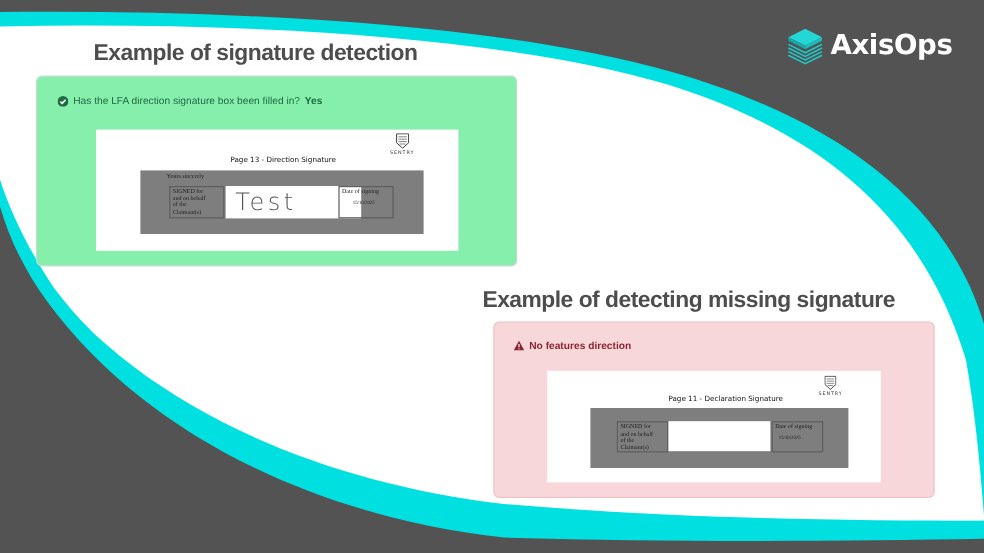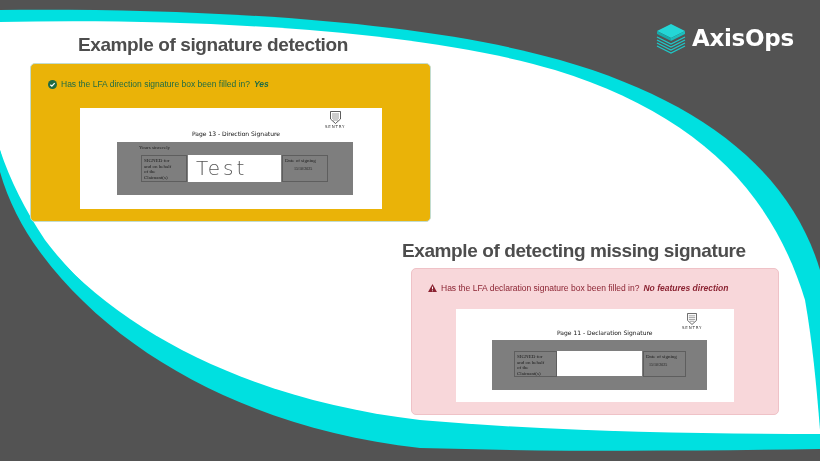--- a/index.html
+++ b/index.html
@@ -19,29 +19,29 @@
   }
   .title {
     position: absolute; color: #4d4d4d; font-family: Liberation Sans, sans-serif;
     font-weight: bold; white-space: nowrap; letter-spacing: -0.4px;
   }
   .title-1 { left: 78px; top: 34px; font-size: 19px; }
   .title-2 { left: 402px; top: 240px; font-size: 19px; text-align: right; }
   .panel {
     position: absolute; border-radius: 5px; box-sizing: border-box;
   }
-  .panel-green { left: 30px; top: 63px; width: 401px; height: 159px; background: #eab308; border: 1px solid #c2dccf; }
+  .panel-green { left: 30px; top: 63px; width: 401px; height: 159px; background: #86efac; border: 1px solid #c2dccf; }
   .panel-red { left: 411px; top: 268px; width: 368px; height: 147px; background: #f8d7da; border: 1px solid #efc2c7; }
   .status {
     position: absolute; font-family: "Liberation Sans", sans-serif; font-size: 8.5px;
     display: flex; align-items: center; gap: 4px; white-space: nowrap;
   }
   .panel-green .status { left: 17px; top: 15px; color: #1f6b45; }
   .panel-red .status { left: 16px; top: 14px; color: #8b2332; }
-  .status b { font-weight: bold; font-style: italic; }
+  .status b { font-weight: bold; }
   .doc {
     position: absolute; background: #ffffff;
   }
   .panel-green .doc { left: 49px; top: 44px; width: 302px; height: 101px; }
   .panel-red .doc { left: 44px; top: 40px; width: 278px; height: 93px; }
   .doc-title {
     position: absolute; font-family: "DejaVu Sans", sans-serif; font-size: 6px; color: #111;
     white-space: nowrap;
   }
   .sentry {
@@ -112,40 +112,39 @@
     <div class="form-bg" style="left:37px; top:34px; width:236px; height:53px;">
       <div class="form-text" style="position:absolute; left:22px; top:3px;">Yours sincerely</div>
       <div class="cell" style="left:24px; top:13px; width:46px; height:27px;">
         <div class="form-text" style="padding:2px 2px;">
           <div>SIGNED for</div>
           <div>and on behalf</div>
           <div>of the</div>
           <div>Claimant(s)</div>
         </div>
       </div>
-      <div class="sig-box" style="left:71px; top:13px; width:93px; height:27px;">
+      <div class="sig-box" style="left:71px; top:13px; width:113px; height:27px;">
         <span class="sig-handwriting" style="left:8px; top:1px;">Test</span>
       </div>
       <div class="cell" style="left:165px; top:13px; width:46px; height:27px;">
         <div class="form-text" style="padding:2px 2px;">Date of signing</div>
         <div class="form-text" style="font-size:4px; padding-left:11px;">15/10/2025</div>
       </div>
     </div>
   </div>
 </div>
 
 <div class="title title-2">Example of detecting missing signature</div>
 <div class="panel panel-red">
   <div class="status">
     <svg width="9" height="8" viewBox="0 0 10 9">
       <path d="M5,0 L10,9 L0,9 Z" fill="#8b2332"></path>
       <path d="M5,3 V6" stroke="#fff" stroke-width="1.1"></path>
       <circle cx="5" cy="7.5" r="0.6" fill="#fff"></circle>
     </svg>
-    <span>Has the LFA declaration signature box been filled in?</span>
     <b>No features direction</b>
   </div>
   <div class="doc">
     <div class="doc-title" style="left:101px; top:20px;">Page 11 - Declaration Signature</div>
     <div class="sentry" style="left:226px; top:4px;">
       <svg width="10" height="12" viewBox="0 0 11 13">
         <path d="M0.5,0.5 H10.5 V8 L5.5,12.5 L0.5,8 Z" fill="none" stroke="#333" stroke-width="0.8"></path>
         <path d="M2,3 L9,3 M2,5 L9,5 M2,7 L9,7 M3,9 L8,9" stroke="#555" stroke-width="0.6"></path>
       </svg>
       <span class="sentry-label">SENTRY</span>

